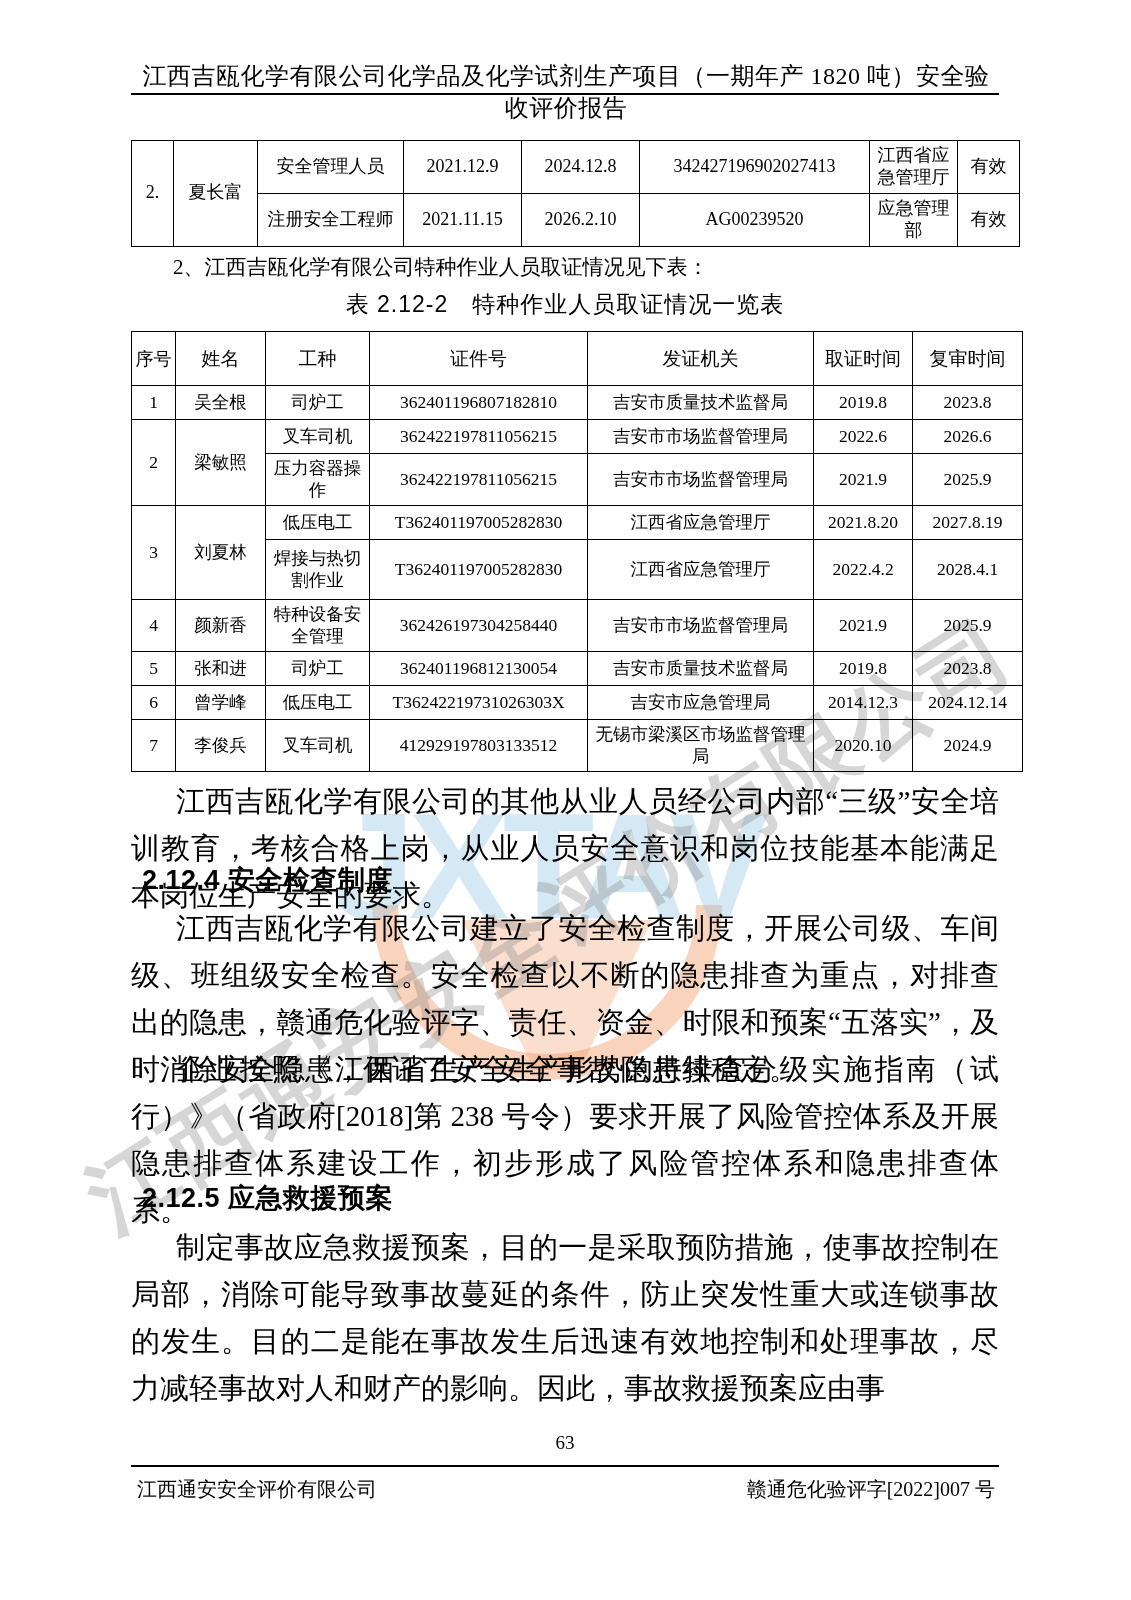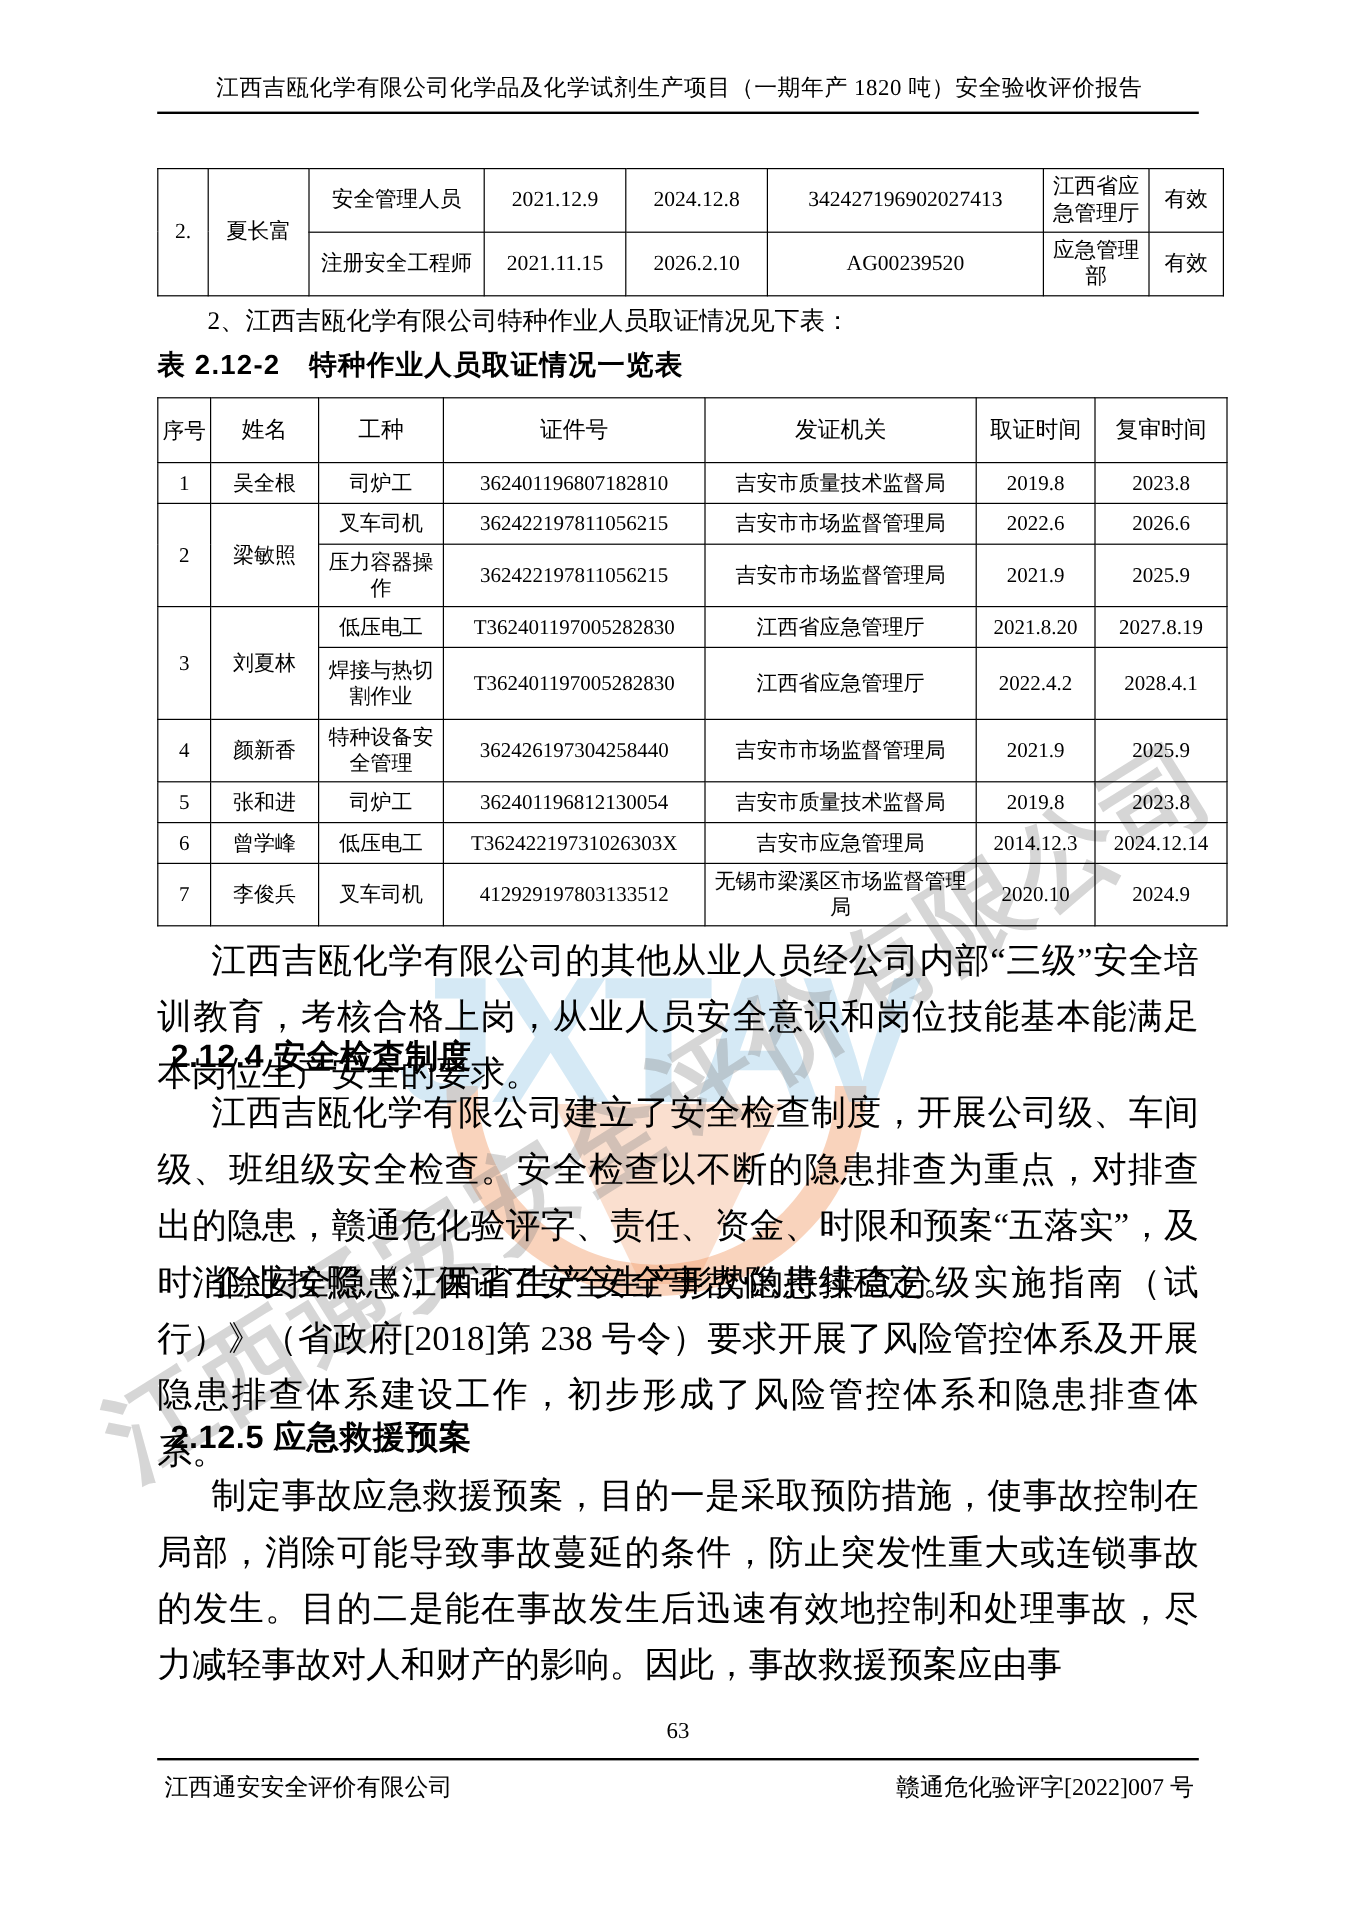--- a/index.html
+++ b/index.html
@@ -98,21 +98,21 @@
   }
 
   
   .content { position: relative; z-index: 2; }
 
   
   .runhead {
     position: absolute;
     left: 137px; top: 60px; width: 858px;
     text-align: center;
-    font-size: 19px;
+    font-size: 24px;
     letter-spacing: 0.5px;
   }
   .runhead-rule {
     position: absolute;
     left: 131px; top: 93px; width: 868px;
     height: 0;
     border-top: 2.2px solid #000;
   }
 
   
@@ -140,23 +140,23 @@
   
   .para-intro {
     position: absolute;
     left: 131px; top: 253px; width: 868px;
     font-size: 21px;
     text-indent: 42px;
   }
   .table-title {
     position: absolute;
     left: 131px; top: 289px; width: 868px;
-    text-align: left;
+    text-align: center;
     font-family: "Liberation Sans", sans-serif;
-    font-weight: 700;
+    font-weight: 400;
     font-size: 23px;
     letter-spacing: 1px;
   }
 
   
   .table-main {
     position: absolute;
     left: 131px; top: 331px; width: 868px;
   }
   .table-main td { height: 34px; font-size: 17.5px; }

